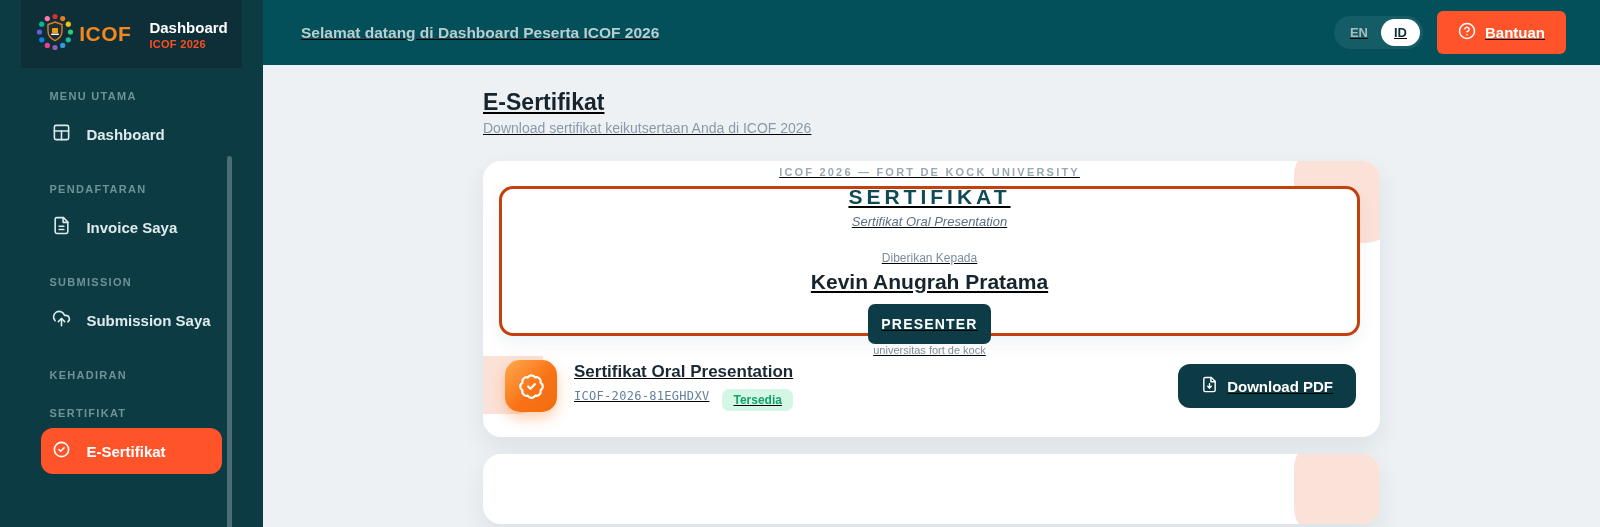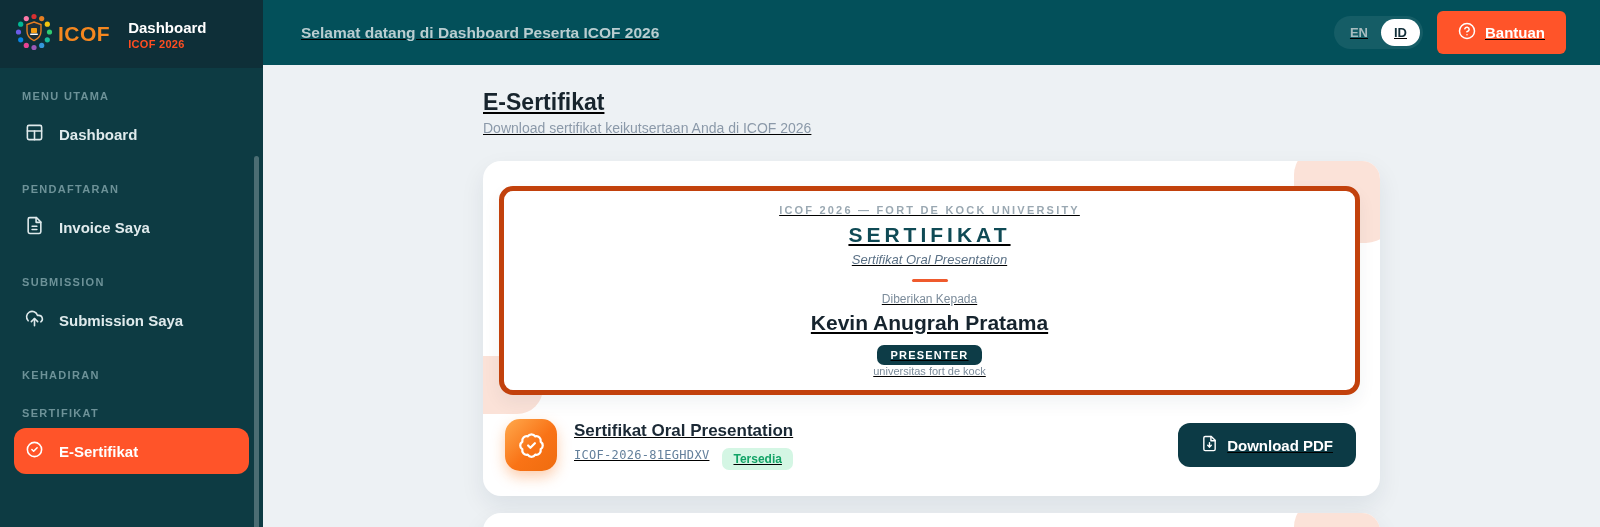--- a/index.html
+++ b/index.html
@@ -1,21 +1,21 @@
 <!DOCTYPE html>
 <html><head>
 <meta charset="utf-8">
 <style>
   * { margin:0; padding:0; box-sizing:border-box; }
   html,body { width:1600px; height:527px; overflow:hidden; }
   body { font-family:"Liberation Sans", sans-serif; background:#edf1f4; }
   .app { display:flex; width:1600px; height:527px; }
 
   
-  .sidebar { width:263px; min-width:263px; background:#0d3b43; display:flex; flex-direction:column; position:relative; }
+  .sidebar { width:263px; min-width:263px; background:#0d3b43; display:flex; flex-direction:column; position:relative;align-items:center; }
   .sidebar-header { height:68px; background:#0e2f38; display:flex; align-items:center; padding:0 14px; }
   .logo-wrap { display:flex; align-items:center; gap:2px; }
   .logo-word { font-size:21px; font-weight:800; color:#f5871f; letter-spacing:.5px; margin-left:2px; }
   .brand-text { margin-left:18px; display:flex; flex-direction:column; gap:2px; }
   .brand-title { color:#ffffff; font-size:15px; font-weight:700; }
   .brand-sub { color:#ff4d21; font-size:11px; font-weight:700; letter-spacing:.3px; }
   .sidebar-body { flex:1; padding:18px 14px 10px 14px; position:relative; }
   .menu-section-label { font-size:11px; font-weight:700; letter-spacing:1.3px; color:#6d9298; margin:26px 8px 9px 8px; }
   .menu-section-label:first-child { margin-top:4px; }
   .menu-item { display:flex; align-items:center; gap:15px; padding:12px 11px; border-radius:12px; color:#dfeaec; font-size:15px; font-weight:600; cursor:pointer; margin-bottom:4px; }
@@ -35,28 +35,28 @@
 
   .content { flex:1; overflow:hidden; display:flex; justify-content:center; }
   .container { width:897px; }
   .page-title { margin-top:24px; font-size:23px; font-weight:800; color:#17242d; }
   .page-sub { margin-top:4px; font-size:14px; color:#8b99a9; }
 
   
   .cert-card { position:relative; overflow:hidden; margin-top:25px; background:#ffffff; border-radius:18px; box-shadow:0 10px 24px rgba(15,40,60,.08); padding-bottom:25px; }
   .blob-tr { position:absolute; top:-14px; right:-14px; width:100px; height:96px; background:#fbe2d8; border-radius:28px; }
   .blob-ml { position:absolute; top:195px; left:-28px; width:88px; height:58px; background:#fbe2d8; border-radius:0 0 26px 0; }
-  .preview { position:relative; z-index:1; margin:25px 20px 0 16px; background:#ffffff; border:5px solid #c2410c; border-radius:14px; box-shadow:0 8px 18px rgba(20,45,60,.06); height:209px; display:flex; flex-direction:column; align-items:center; justify-content:center; text-align:center; }
+  .preview { position:relative; z-index:1; margin:25px 20px 0 16px; background:#ffffff; border:3px solid #c2410c; border-radius:14px; box-shadow:0 8px 18px rgba(20,45,60,.06); height:150px; display:flex; flex-direction:column; align-items:center; justify-content:center; text-align:center; }
   .prev-issuer { font-size:11px; font-weight:600; letter-spacing:2.2px; color:#9aa8b2; }
   .prev-title { margin-top:7px; font-size:21px; font-weight:800; letter-spacing:4px; color:#0f4a55; }
   .prev-sub { margin-top:5px; font-size:13px; font-style:italic; color:#5b7186; }
   .prev-divider { width:36px; height:3px; border-radius:2px; background:#ef5a2d; margin:12px auto 10px auto; }
   .prev-kepada { font-size:12px; color:#7c8c9b; }
   .prev-name { margin-top:5px; font-size:21px; font-weight:800; color:#16242e; }
-  .prev-role { margin-top:10px; background:#0d3c47; color:#ffffff; font-size:11px; font-weight:800; letter-spacing:1.2px; padding:4px 13px; border-radius:7px; }
+  .prev-role { margin-top:10px; background:#0d3c47; color:#ffffff; font-size:14px; font-weight:800; letter-spacing:1.2px; padding:12px 13px; border-radius:7px; }
   .prev-inst { margin-top:0; font-size:11px; color:#7c8c9b; }
 
   .cert-row { position:relative; z-index:1; display:flex; align-items:center; padding:24px 24px 0 22px; }
   .cert-icon { width:52px; height:52px; border-radius:15px; background:linear-gradient(135deg,#ffa94d 0%,#f97316 55%,#ef6c0e 100%); display:flex; align-items:center; justify-content:center; box-shadow:0 6px 14px rgba(249,115,22,.35); }
   .cert-info { margin-left:17px; }
   .cert-title { font-size:17px; font-weight:800; color:#1b2935; }
   .cert-meta { margin-top:7px; display:flex; align-items:flex-start; gap:13px; }
   .cert-code { font-family:"DejaVu Sans Mono", monospace; font-size:12px; color:#64809c; letter-spacing:.3px; }
   .status-badge { background:#d4f6e4; color:#12a366; font-size:12px; font-weight:700; padding:4px 11px; border-radius:7px; }
   .row-spacer { flex:1; }

